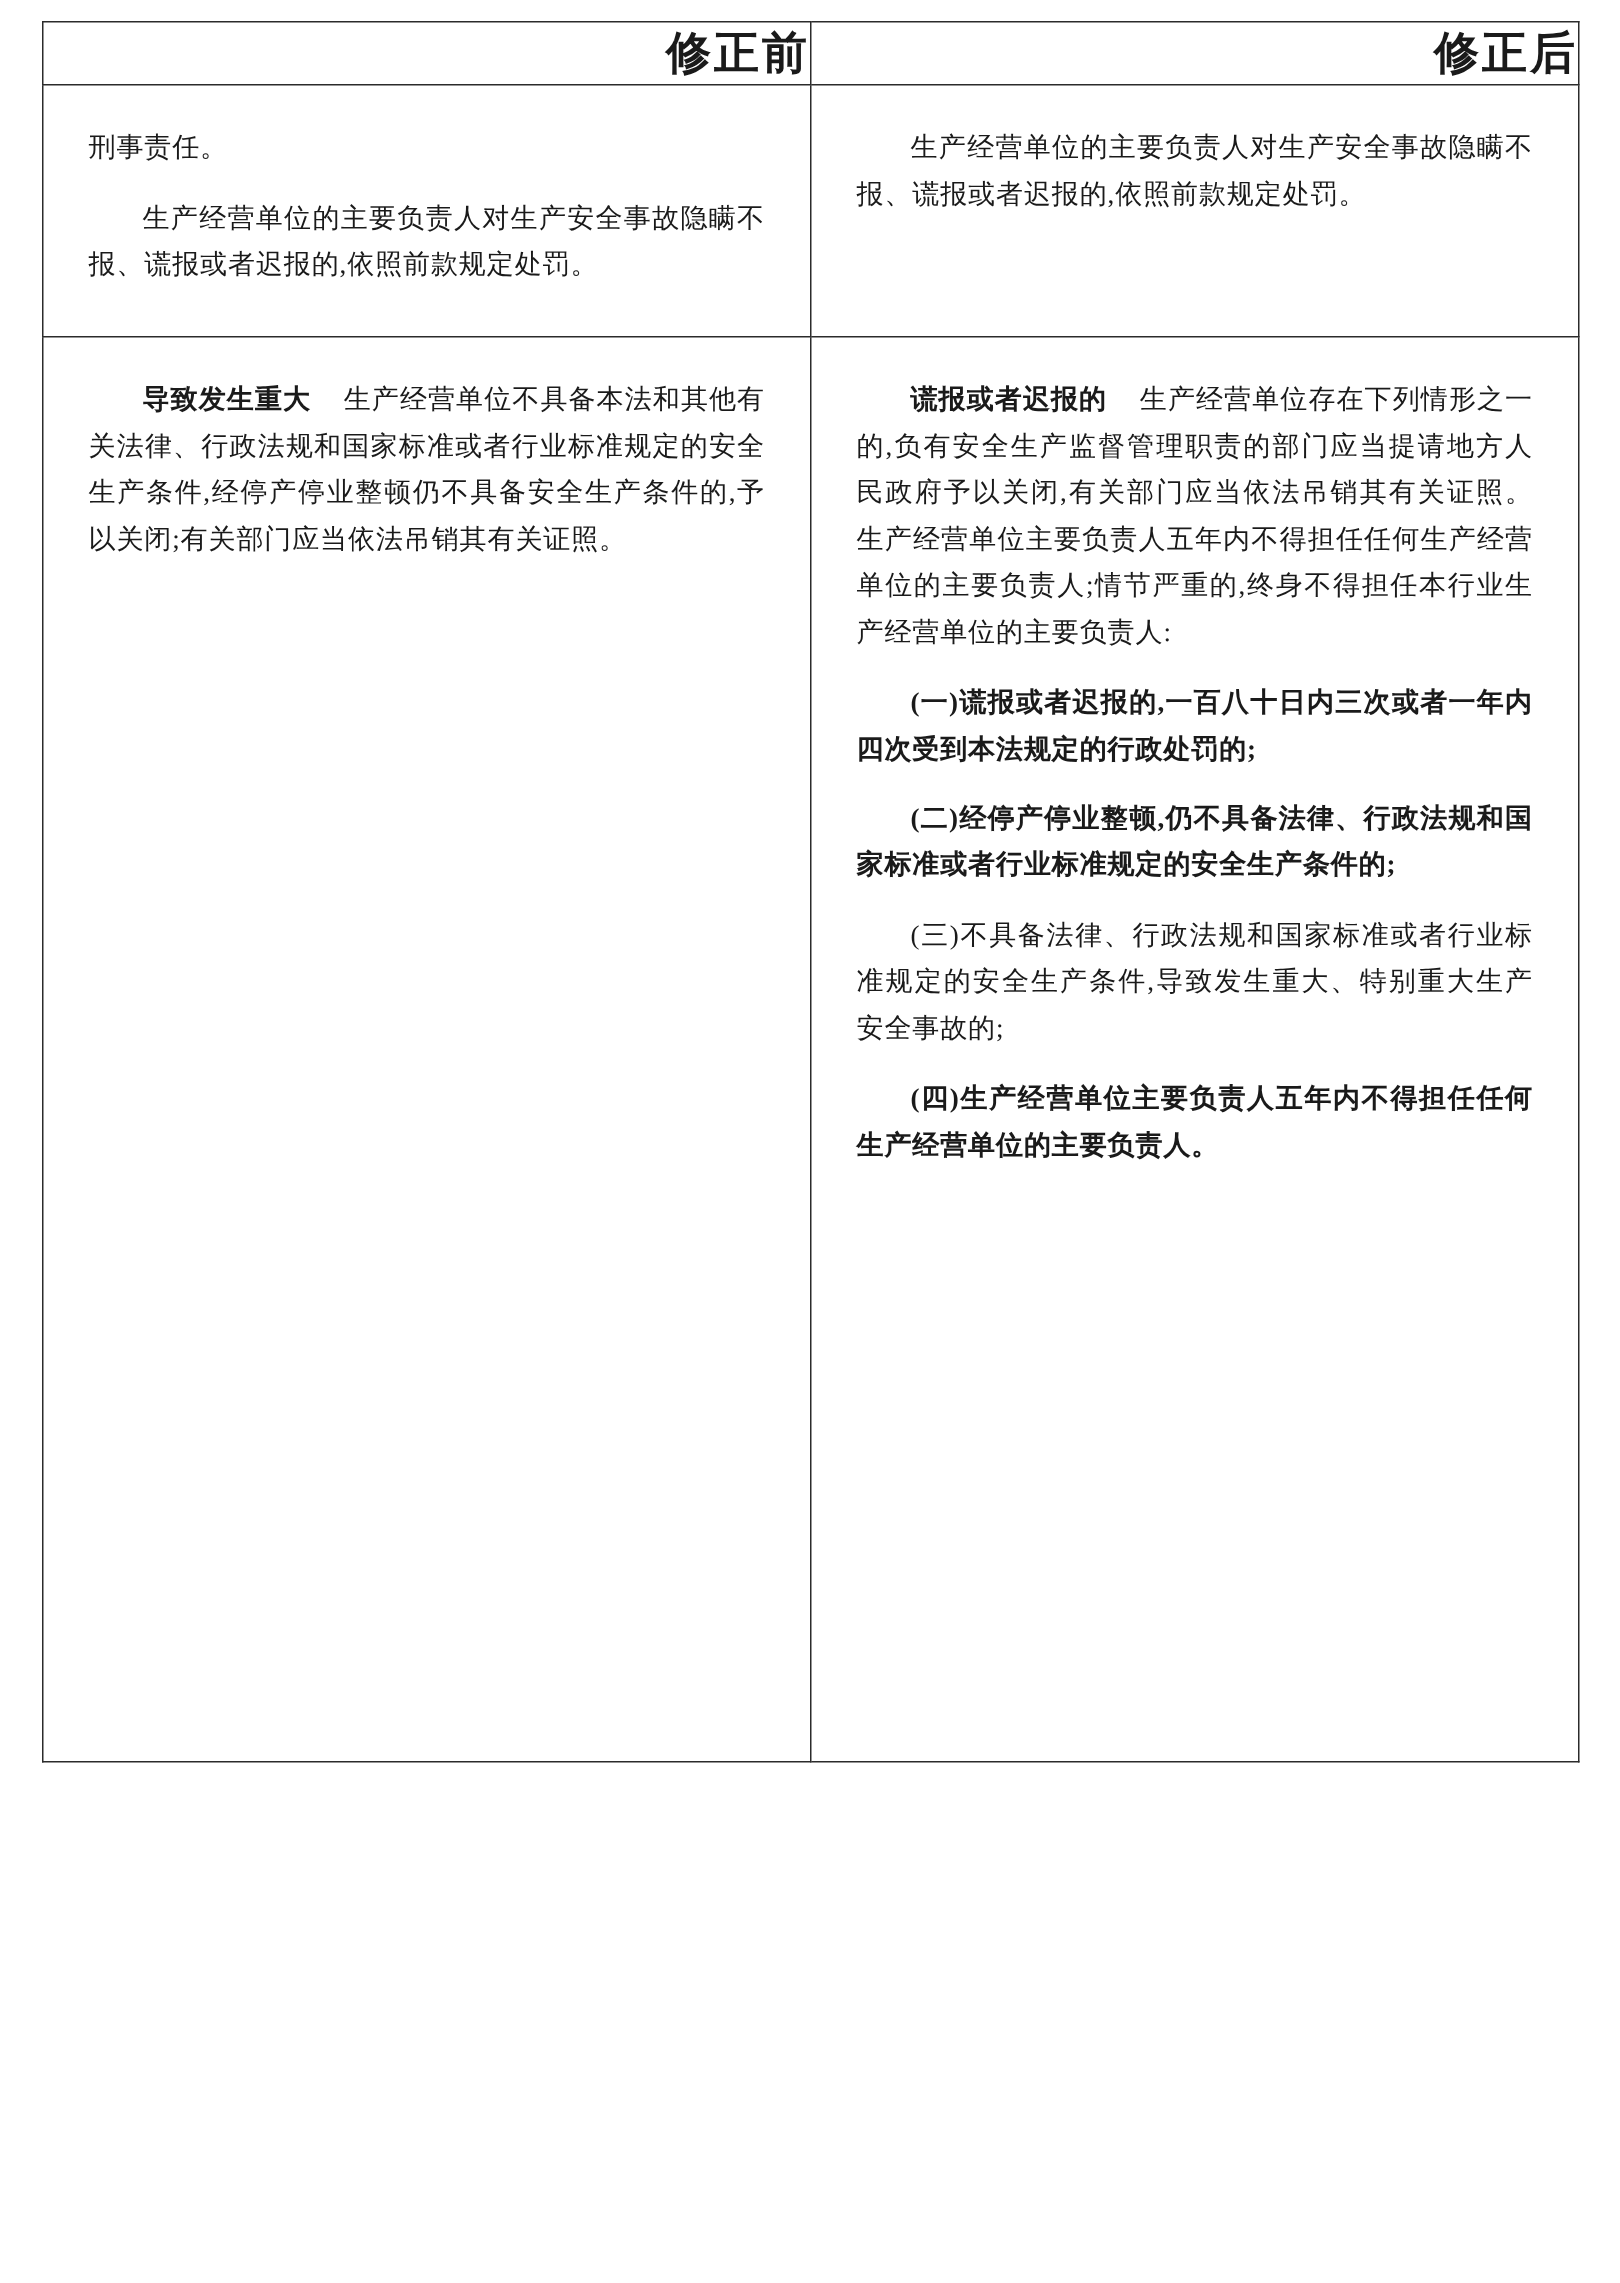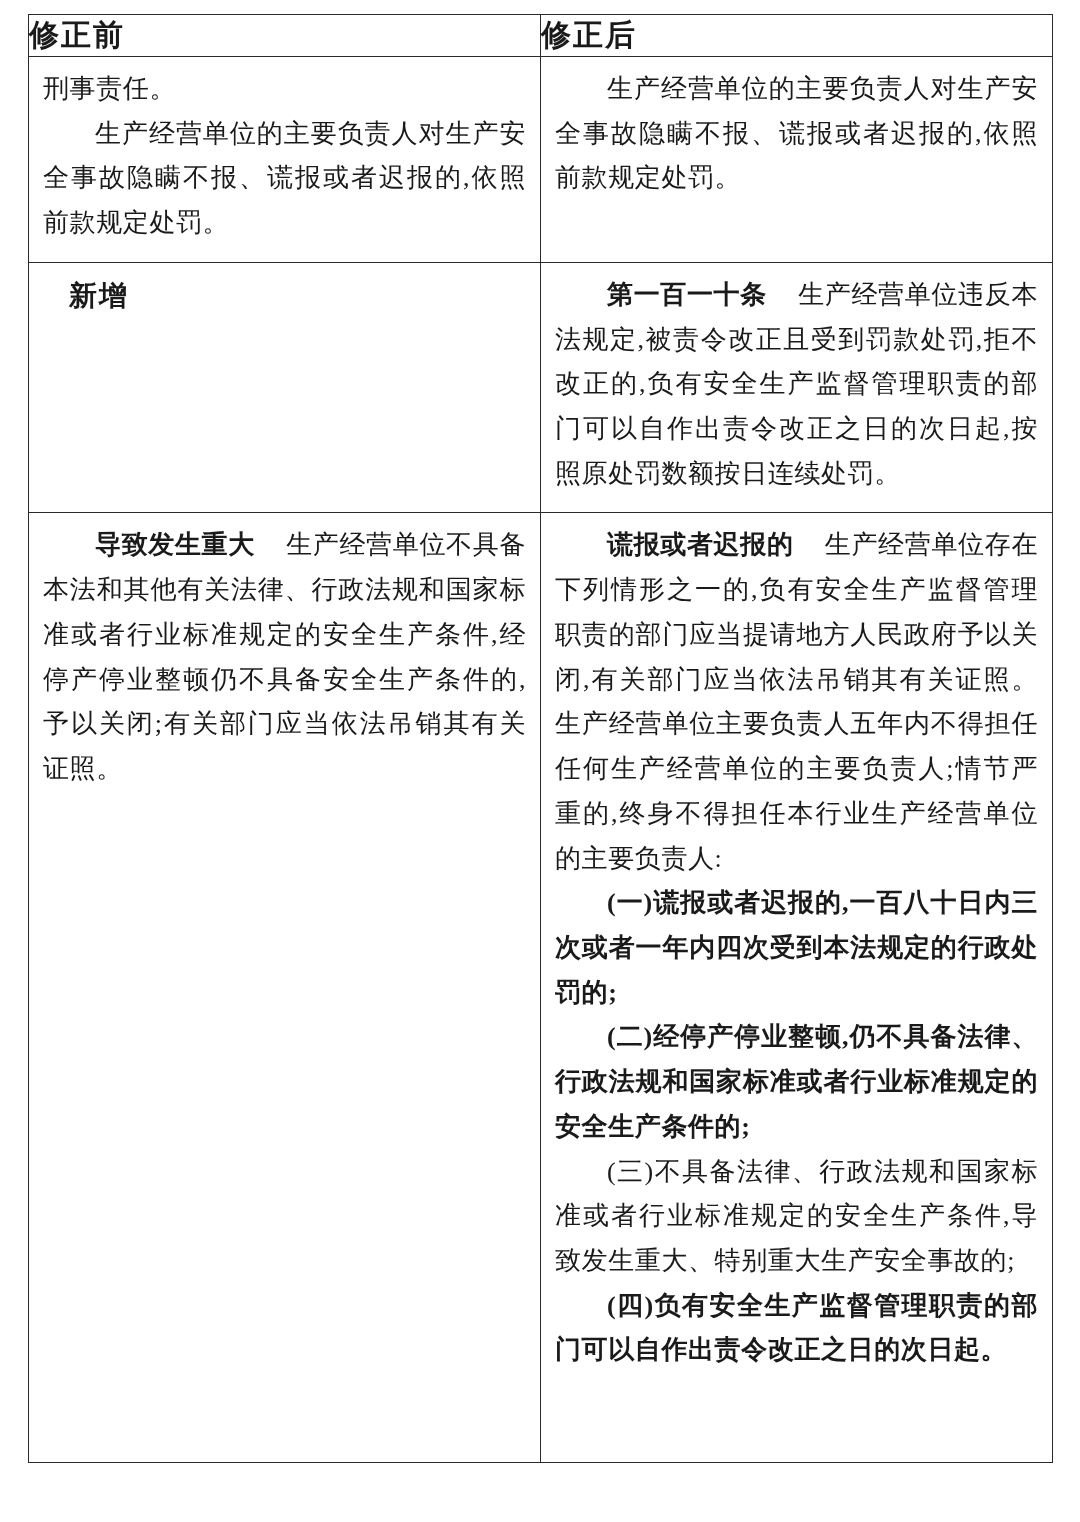--- a/index.html
+++ b/index.html
@@ -28,37 +28,37 @@
   }
   table.compare col.left { width: 512px; }
   table.compare col.right { width: 512px; }
 
   table.compare th, table.compare td {
     border: 1px solid #2b2b2b;
     vertical-align: top;
     padding: 0;
   }
   .hdr {
-    text-align: left;
+    text-align: right;
     font-size: 30px;
     font-weight: 700;
     letter-spacing: 2px;
     padding: 12px 0 14px 0;
     font-family: "Liberation Serif", "DejaVu Serif", serif;
   }
   .cell {
     padding: 10px 14px 16px 14px;
   }
   .para {
-    font-size: 26px;
+    font-size: 18px;
     line-height: 1.72;
     letter-spacing: 0.6px;
     text-align: justify;
     text-justify: inter-ideograph;
-    margin: 0;
+    margin: 16px;
   }
   .indent { text-indent: 2em; }
   .sp { display: inline-block; width: 1.2em; }
   .bold { font-weight: 700; }
   .center-label {
     font-size: 28px;
     font-weight: 700;
     padding: 14px 0 0 40px;
     letter-spacing: 2px;
   }
@@ -92,43 +92,33 @@
             <p class="para indent">生产经营单位的主要负责人对生产安全事故隐瞒不报、谎报或者迟报的,依照前款规定处罚。</p>
           </div>
         </td>
         <td>
           <div class="cell">
             <p class="para indent">生产经营单位的主要负责人对生产安全事故隐瞒不报、谎报或者迟报的,依照前款规定处罚。</p>
           </div>
         </td>
       </tr>
 
-      <tr>
-        <td>
-          <div class="center-label">新增</div>
-        </td>
-        <td>
-          <div class="cell">
-            <p class="para indent"><span class="bold">第一百一十条</span><span class="sp"></span><span>生产经营单位违反本法规定,被责令改正且受到罚款处罚,拒不改正的,负有安全生产监督管理职责的部门可以自作出责令改正之日的次日起,按照原处罚数额按日连续处罚。</span></p>
-          </div>
-        </td>
-      </tr>
 
       <tr>
         <td class="cell-left-tall">
           <div class="cell">
             <p class="para indent"><span class="bold">导致发生重大</span><span class="sp"></span><span>生产经营单位不具备本法和其他有关法律、行政法规和国家标准或者行业标准规定的安全生产条件,经停产停业整顿仍不具备安全生产条件的,予以关闭;有关部门应当依法吊销其有关证照。</span></p>
           </div>
         </td>
         <td class="right-tall">
           <div class="cell">
             <p class="para indent"><span class="bold">谎报或者迟报的</span><span class="sp"></span><span>生产经营单位存在下列情形之一的,负有安全生产监督管理职责的部门应当提请地方人民政府予以关闭,有关部门应当依法吊销其有关证照。生产经营单位主要负责人五年内不得担任任何生产经营单位的主要负责人;情节严重的,终身不得担任本行业生产经营单位的主要负责人:</span></p>
             <p class="para indent bold">(一)谎报或者迟报的,一百八十日内三次或者一年内四次受到本法规定的行政处罚的;</p>
             <p class="para indent bold">(二)经停产停业整顿,仍不具备法律、行政法规和国家标准或者行业标准规定的安全生产条件的;</p>
             <p class="para indent">(三)不具备法律、行政法规和国家标准或者行业标准规定的安全生产条件,导致发生重大、特别重大生产安全事故的;</p>
-            <p class="para indent bold">(四)负有安全生产监督管理职责的部门可以自作出责令改正之日的次日起。</p>
+            <p class="para indent bold">(四)生产经营单位主要负责人五年内不得担任任何生产经营单位的主要负责人。</p>
           </div>
         </td>
       </tr>
     </tbody>
   </table>
 
 </div>
 
 </body></html>

